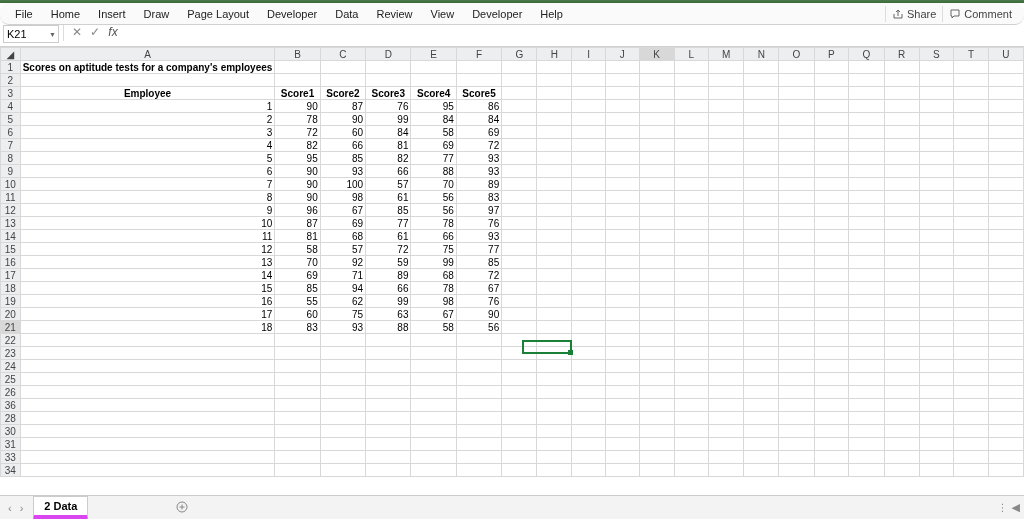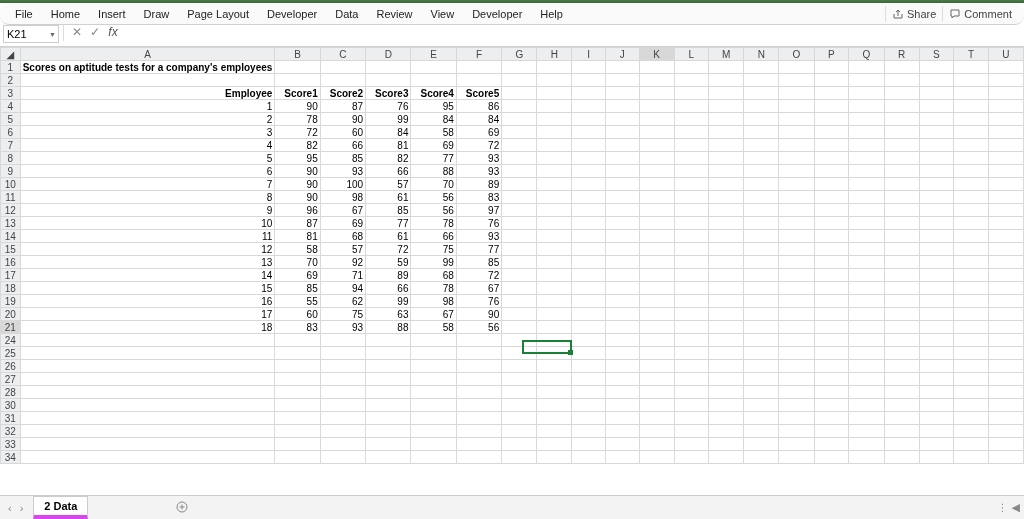--- a/index.html
+++ b/index.html
@@ -23,21 +23,21 @@
 
 .grid-area { position: relative; height: 448px; overflow: hidden; }
 table.grid { border-collapse: collapse; table-layout: fixed; }
 table.grid th, table.grid td { border: 1px solid #d8d8d8; height: 13px; font-size: 10px; padding: 0 2px; overflow: hidden; white-space: nowrap; }
 table.grid th { background: #eceef0; color:#444; font-weight: normal; position: relative; }
 table.grid th.corner { width: 22px; }
 table.grid th.colh { width: 50px; text-align: center; }
 table.grid th.rowh { width: 22px; text-align: center; background:#eceef0; }
 table.grid td { width: 50px; text-align: right; color:#000; }
 table.grid tr.r1 td { font-weight: bold; text-align: left; }
-table.grid tr.r3 td { font-weight: bold; text-align: right; }
+table.grid tr.r3 td { font-weight: bold; text-align: center; }
 table.grid th.sel, table.grid th.selr { background: #d8d8d8; }
 .sel-box { position: absolute; border: 2px solid #1a7f37; pointer-events: none; }
 .sel-handle { position:absolute; width:5px; height:5px; background:#1a7f37; right:-3px; bottom:-3px;}
 
 .sheet-tabs { height: 24px; display:flex; align-items:center; border-top:1px solid #ccc; background:#f3f3f3; padding-left:6px; font-size:11px; }
 .sheet-nav { display:flex; gap:4px; margin-right:8px; color:#888;}
 .sheet-nav span { cursor:pointer; padding:0 2px;}
 .sheet-tab { padding: 3px 10px; border:1px solid #ccc; border-bottom:none; background:#fff; cursor:pointer; margin-top:2px; margin-right:-1px;}
 .sheet-tab.active { background:#fff; font-weight:bold; border-bottom:6px solid #d946ef;}
 .sheet-tab.inactive { background:#d946ef; font-weight:normal;margin-top:44px;}
@@ -615,20 +615,68 @@
           <td class=""></td>
           <td class=""></td>
           <td class=""></td>
           <td class=""></td>
           <td class=""></td>
           <td class=""></td>
           <td class=""></td>
           <td class=""></td>
         </tr>
         <tr class="">
+          <th class="rowh">22</th>
+          <td class=""></td>
+          <td class=""></td>
+          <td class=""></td>
+          <td class=""></td>
+          <td class=""></td>
+          <td class=""></td>
+          <td class=""></td>
+          <td class=""></td>
+          <td class=""></td>
+          <td class=""></td>
+          <td class=""></td>
+          <td class=""></td>
+          <td class=""></td>
+          <td class=""></td>
+          <td class=""></td>
+          <td class=""></td>
+          <td class=""></td>
+          <td class=""></td>
+          <td class=""></td>
+          <td class=""></td>
+          <td class=""></td>
+        </tr>
+        <tr class="">
+          <th class="rowh">23</th>
+          <td class=""></td>
+          <td class=""></td>
+          <td class=""></td>
+          <td class=""></td>
+          <td class=""></td>
+          <td class=""></td>
+          <td class=""></td>
+          <td class=""></td>
+          <td class=""></td>
+          <td class=""></td>
+          <td class=""></td>
+          <td class=""></td>
+          <td class=""></td>
+          <td class=""></td>
+          <td class=""></td>
+          <td class=""></td>
+          <td class=""></td>
+          <td class=""></td>
+          <td class=""></td>
+          <td class=""></td>
+          <td class=""></td>
+        </tr>
+        <tr class="">
           <th class="rowh">24</th>
           <td class=""></td>
           <td class=""></td>
           <td class=""></td>
           <td class=""></td>
           <td class=""></td>
           <td class=""></td>
           <td class=""></td>
           <td class=""></td>
           <td class=""></td>
@@ -687,21 +735,21 @@
           <td class=""></td>
           <td class=""></td>
           <td class=""></td>
           <td class=""></td>
           <td class=""></td>
           <td class=""></td>
           <td class=""></td>
           <td class=""></td>
         </tr>
         <tr class="">
-          <th class="rowh">27</th>
+          <th class="rowh">36</th>
           <td class=""></td>
           <td class=""></td>
           <td class=""></td>
           <td class=""></td>
           <td class=""></td>
           <td class=""></td>
           <td class=""></td>
           <td class=""></td>
           <td class=""></td>
           <td class=""></td>
@@ -760,44 +808,20 @@
           <td class=""></td>
           <td class=""></td>
           <td class=""></td>
           <td class=""></td>
           <td class=""></td>
           <td class=""></td>
           <td class=""></td>
         </tr>
         <tr class="">
           <th class="rowh">31</th>
-          <td class=""></td>
-          <td class=""></td>
-          <td class=""></td>
-          <td class=""></td>
-          <td class=""></td>
-          <td class=""></td>
-          <td class=""></td>
-          <td class=""></td>
-          <td class=""></td>
-          <td class=""></td>
-          <td class=""></td>
-          <td class=""></td>
-          <td class=""></td>
-          <td class=""></td>
-          <td class=""></td>
-          <td class=""></td>
-          <td class=""></td>
-          <td class=""></td>
-          <td class=""></td>
-          <td class=""></td>
-          <td class=""></td>
-        </tr>
-        <tr class="">
-          <th class="rowh">32</th>
           <td class=""></td>
           <td class=""></td>
           <td class=""></td>
           <td class=""></td>
           <td class=""></td>
           <td class=""></td>
           <td class=""></td>
           <td class=""></td>
           <td class=""></td>
           <td class=""></td>

